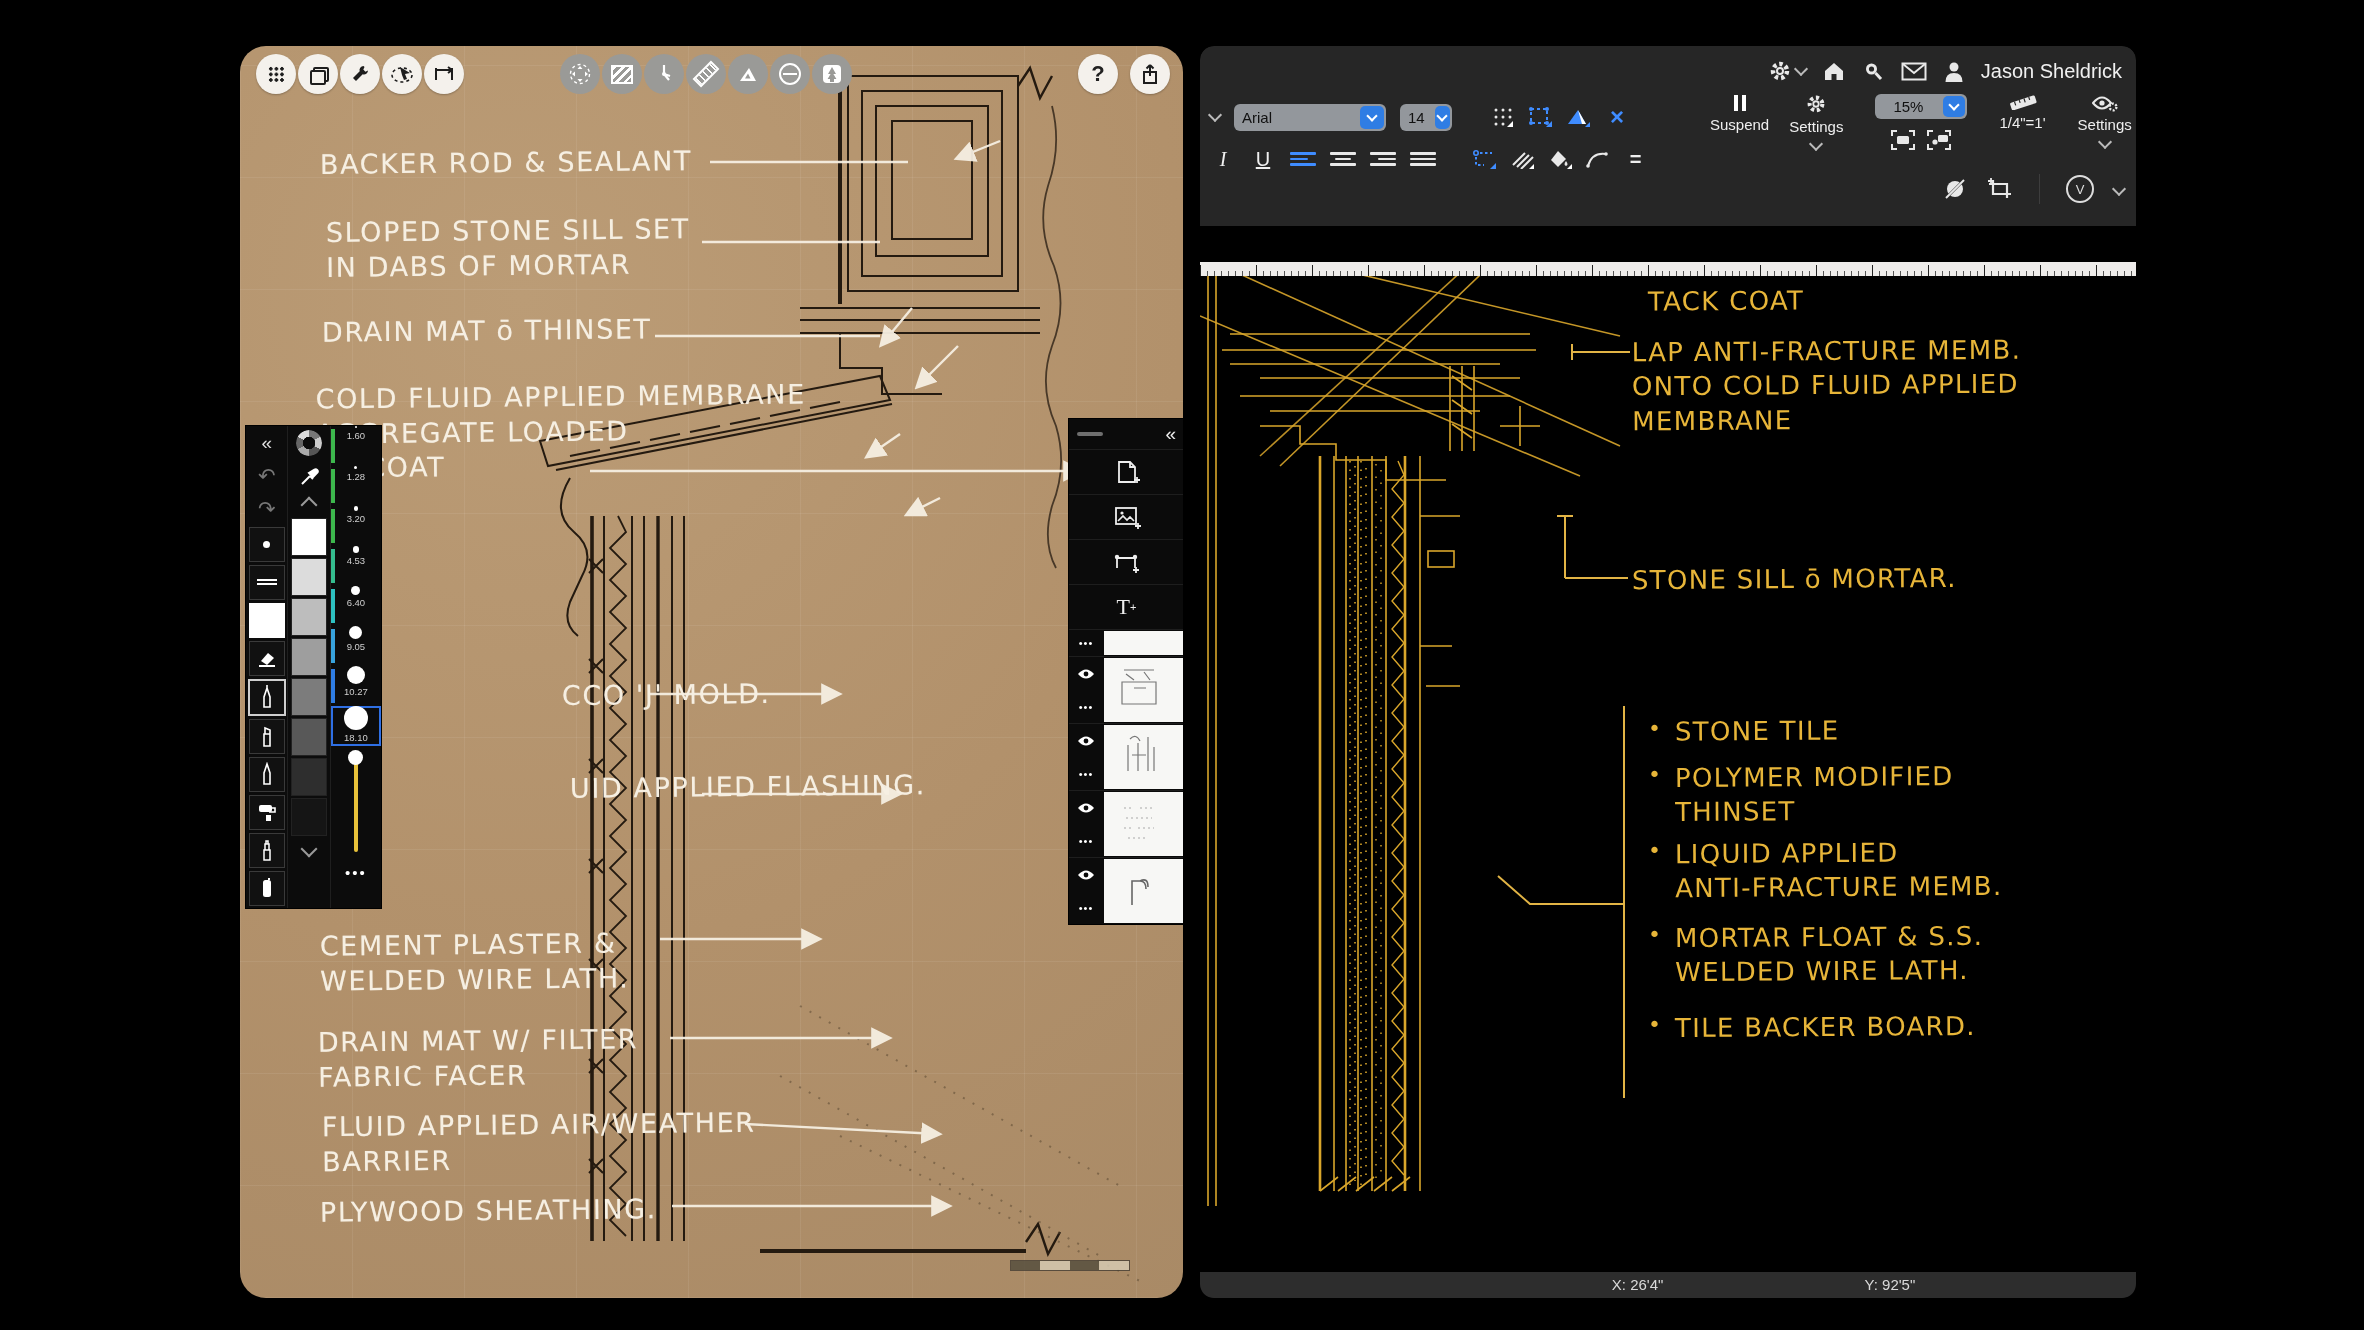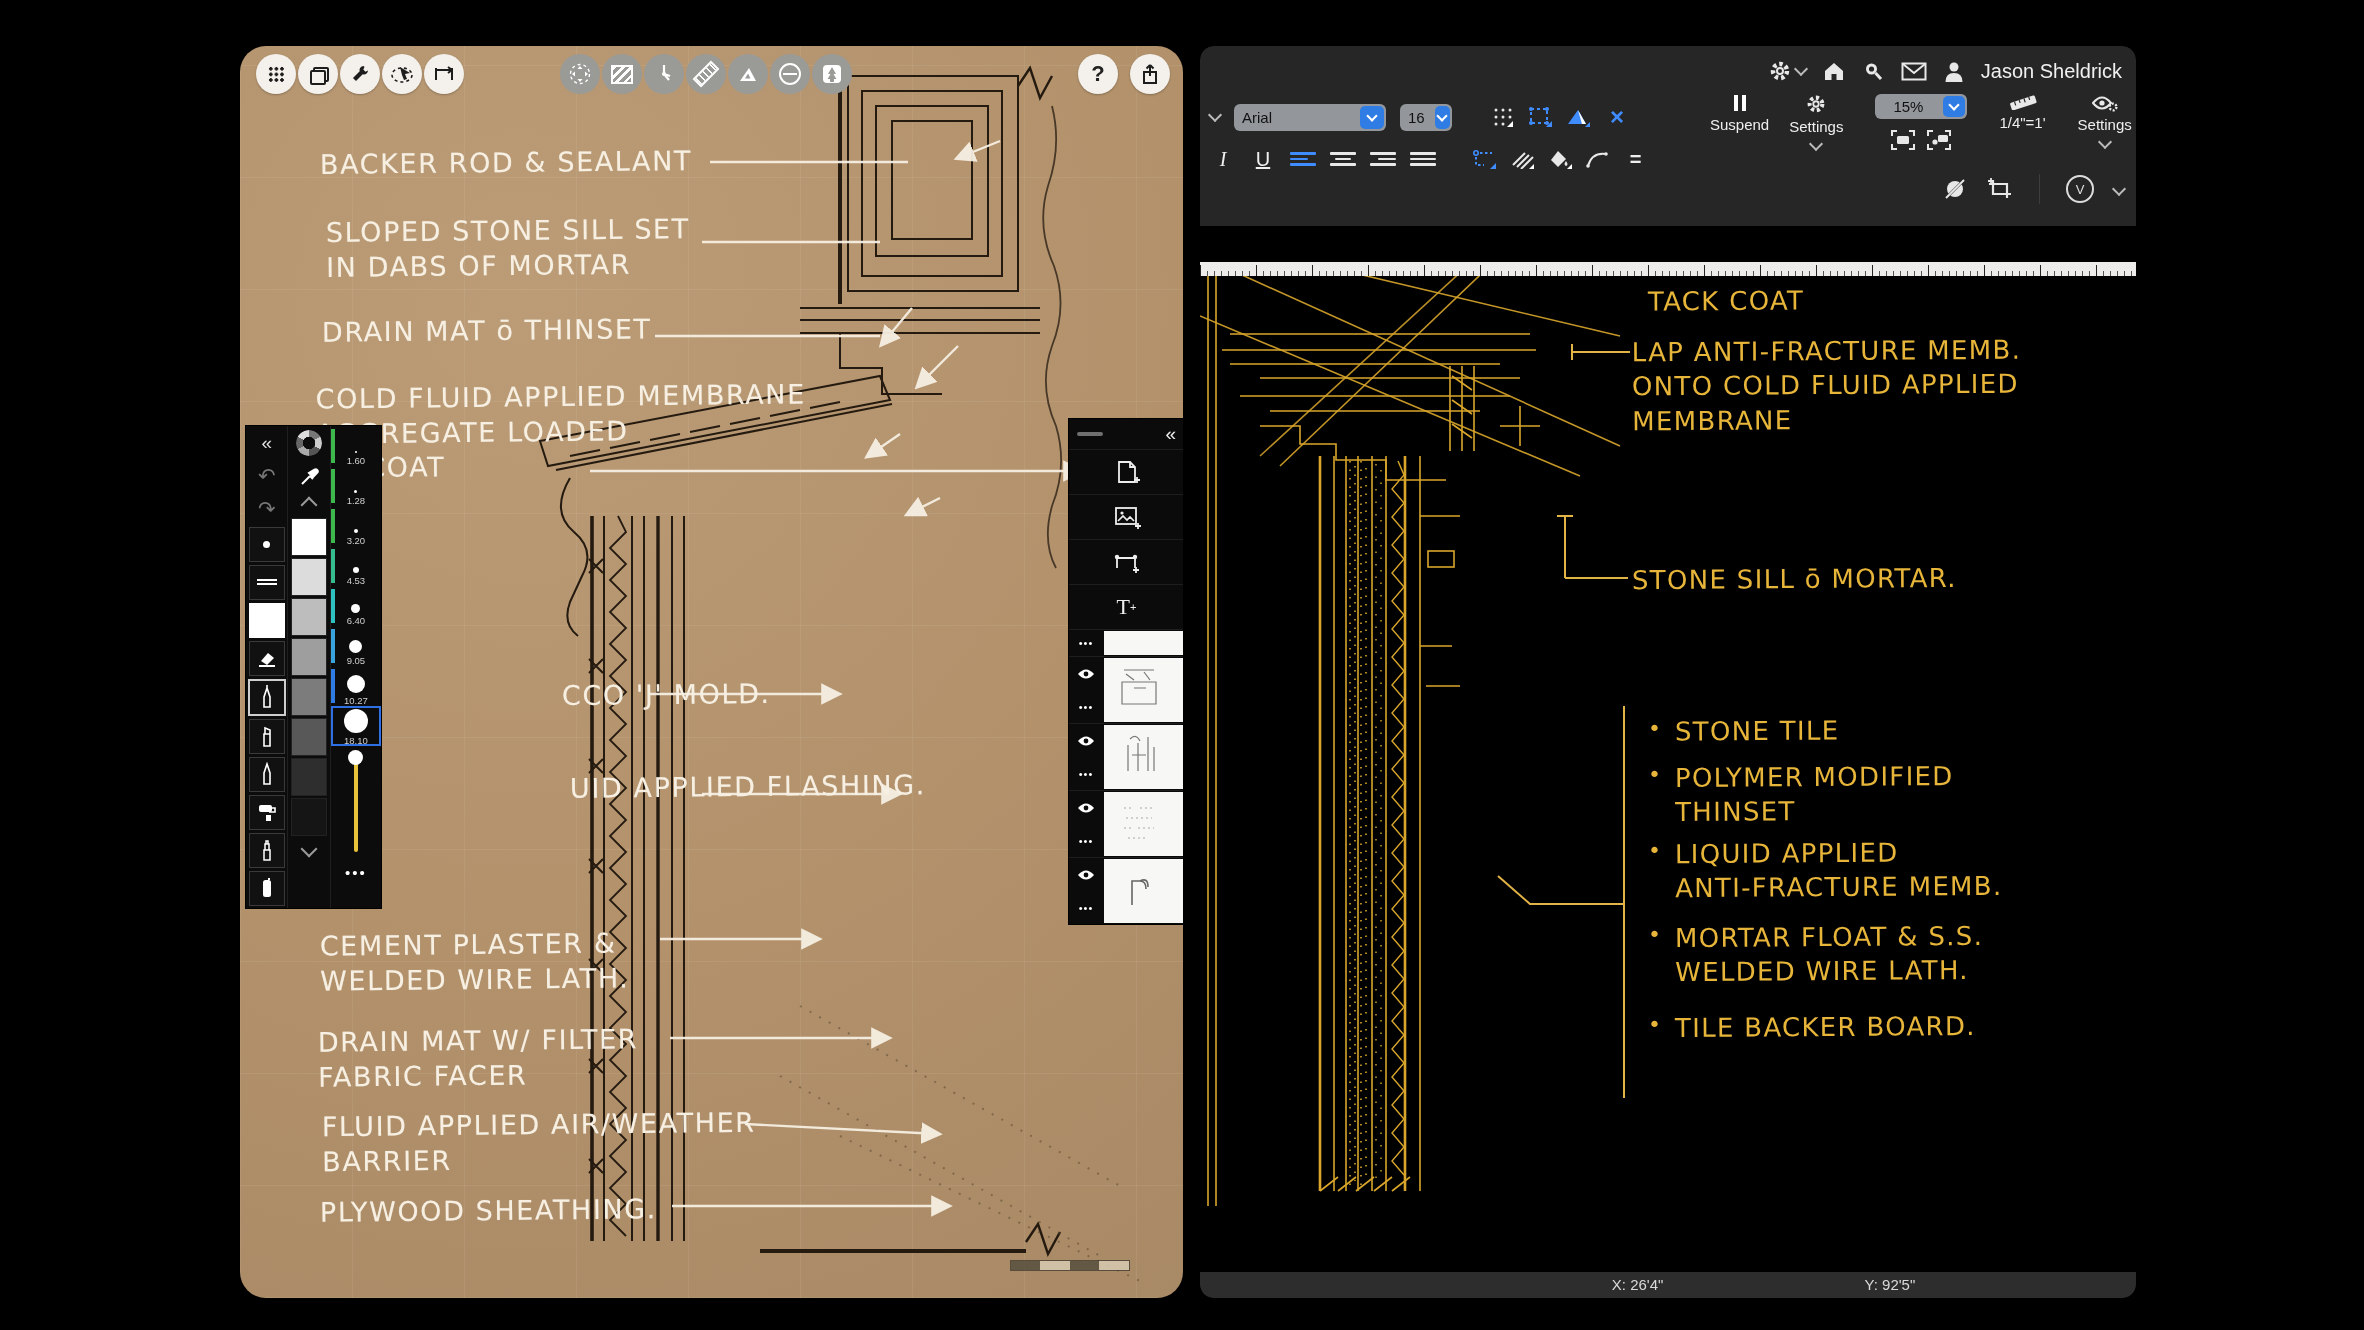--- a/index.html
+++ b/index.html
@@ -49,21 +49,21 @@
   .tool-box svg{display:block}
   .swatch-active{background:#fff;border-color:#fff;}
   .dot8{width:7px;height:7px;border-radius:50%;background:#fff;}
   .hline{display:block;width:20px;height:2px;background:#fff;margin:2.5px 0;}
   .wheel{width:26px;height:26px;border-radius:50%;margin:4px 0;
     background:conic-gradient(#777 0 60deg,#ccc 60deg 120deg,#555 120deg 180deg,#aaa 180deg 240deg,#666 240deg 300deg,#ddd 300deg 360deg);
     -webkit-mask:radial-gradient(circle,transparent 0 6px,#000 6.5px);mask:radial-gradient(circle,transparent 0 6px,#000 6.5px);}
   .chevi{width:10px;height:10px;border-right:2px solid #9a9a9a;border-bottom:2px solid #9a9a9a;margin:6px 0;}
   .chevi.up{transform:rotate(-135deg)}.chevi.down{transform:rotate(45deg)}
   .gswatch{width:34px;height:36px;margin:1px 0;border:1px solid #222;}
-  .size-row{position:relative;width:100%;height:40px;display:flex;flex-direction:column;align-items:center;justify-content:flex-end;}
+  .size-row{position:relative;width:100%;height:40px;display:flex;flex-direction:column;align-items:center;justify-content:flex-start;}
   .size-row .bar{position:absolute;left:0;top:3px;bottom:3px;width:4px;}
   .size-dot{border-radius:50%;background:#fff;display:block;}
   .size-lab{font-size:9.5px;color:#cfcfcf;margin-top:2px;font-family:"Liberation Sans",sans-serif;}
   .size-row.sel{outline:2.5px solid #2f6fe4;outline-offset:-2px;}
   .slider{position:relative;width:100%;height:112px;display:flex;justify-content:center;}
   .slider .track{position:absolute;top:10px;bottom:6px;width:4px;background:#e8c23a;border-radius:2px;}
   .slider .knob{position:absolute;top:4px;width:15px;height:15px;border-radius:50%;background:#fff;}
   .moredots{height:28px;display:flex;align-items:center;justify-content:center;color:#fff;font-size:15px;letter-spacing:2px;}
   
   .layers{position:absolute;left:828px;top:372px;width:115px;height:505px;background:#0b0b0b;z-index:5;
@@ -548,21 +548,21 @@
     <div class="tb-left">
       <div class="tb-lrow">
         <span class="chev" style="margin-top:-4px"></span>
         <div class="select font-select">
           <span class="lbl">Arial</span>
           <span class="dd">
               <span class="chev"></span>
             </span>
         </div>
         <div class="select size-select">
-          <span class="lbl">16</span>
+          <span class="lbl">14</span>
           <span class="dd">
               <span class="chev"></span>
             </span>
         </div>
         <span style="width:12px"></span>
         <span class="iconbtn">
           <svg width="22" height="22" viewBox="0 0 22 22">
             <g fill="#e8e8e8">
                 <circle cx="4" cy="4" r="1.5"></circle>
                 <circle cx="11" cy="4" r="1.5"></circle>

